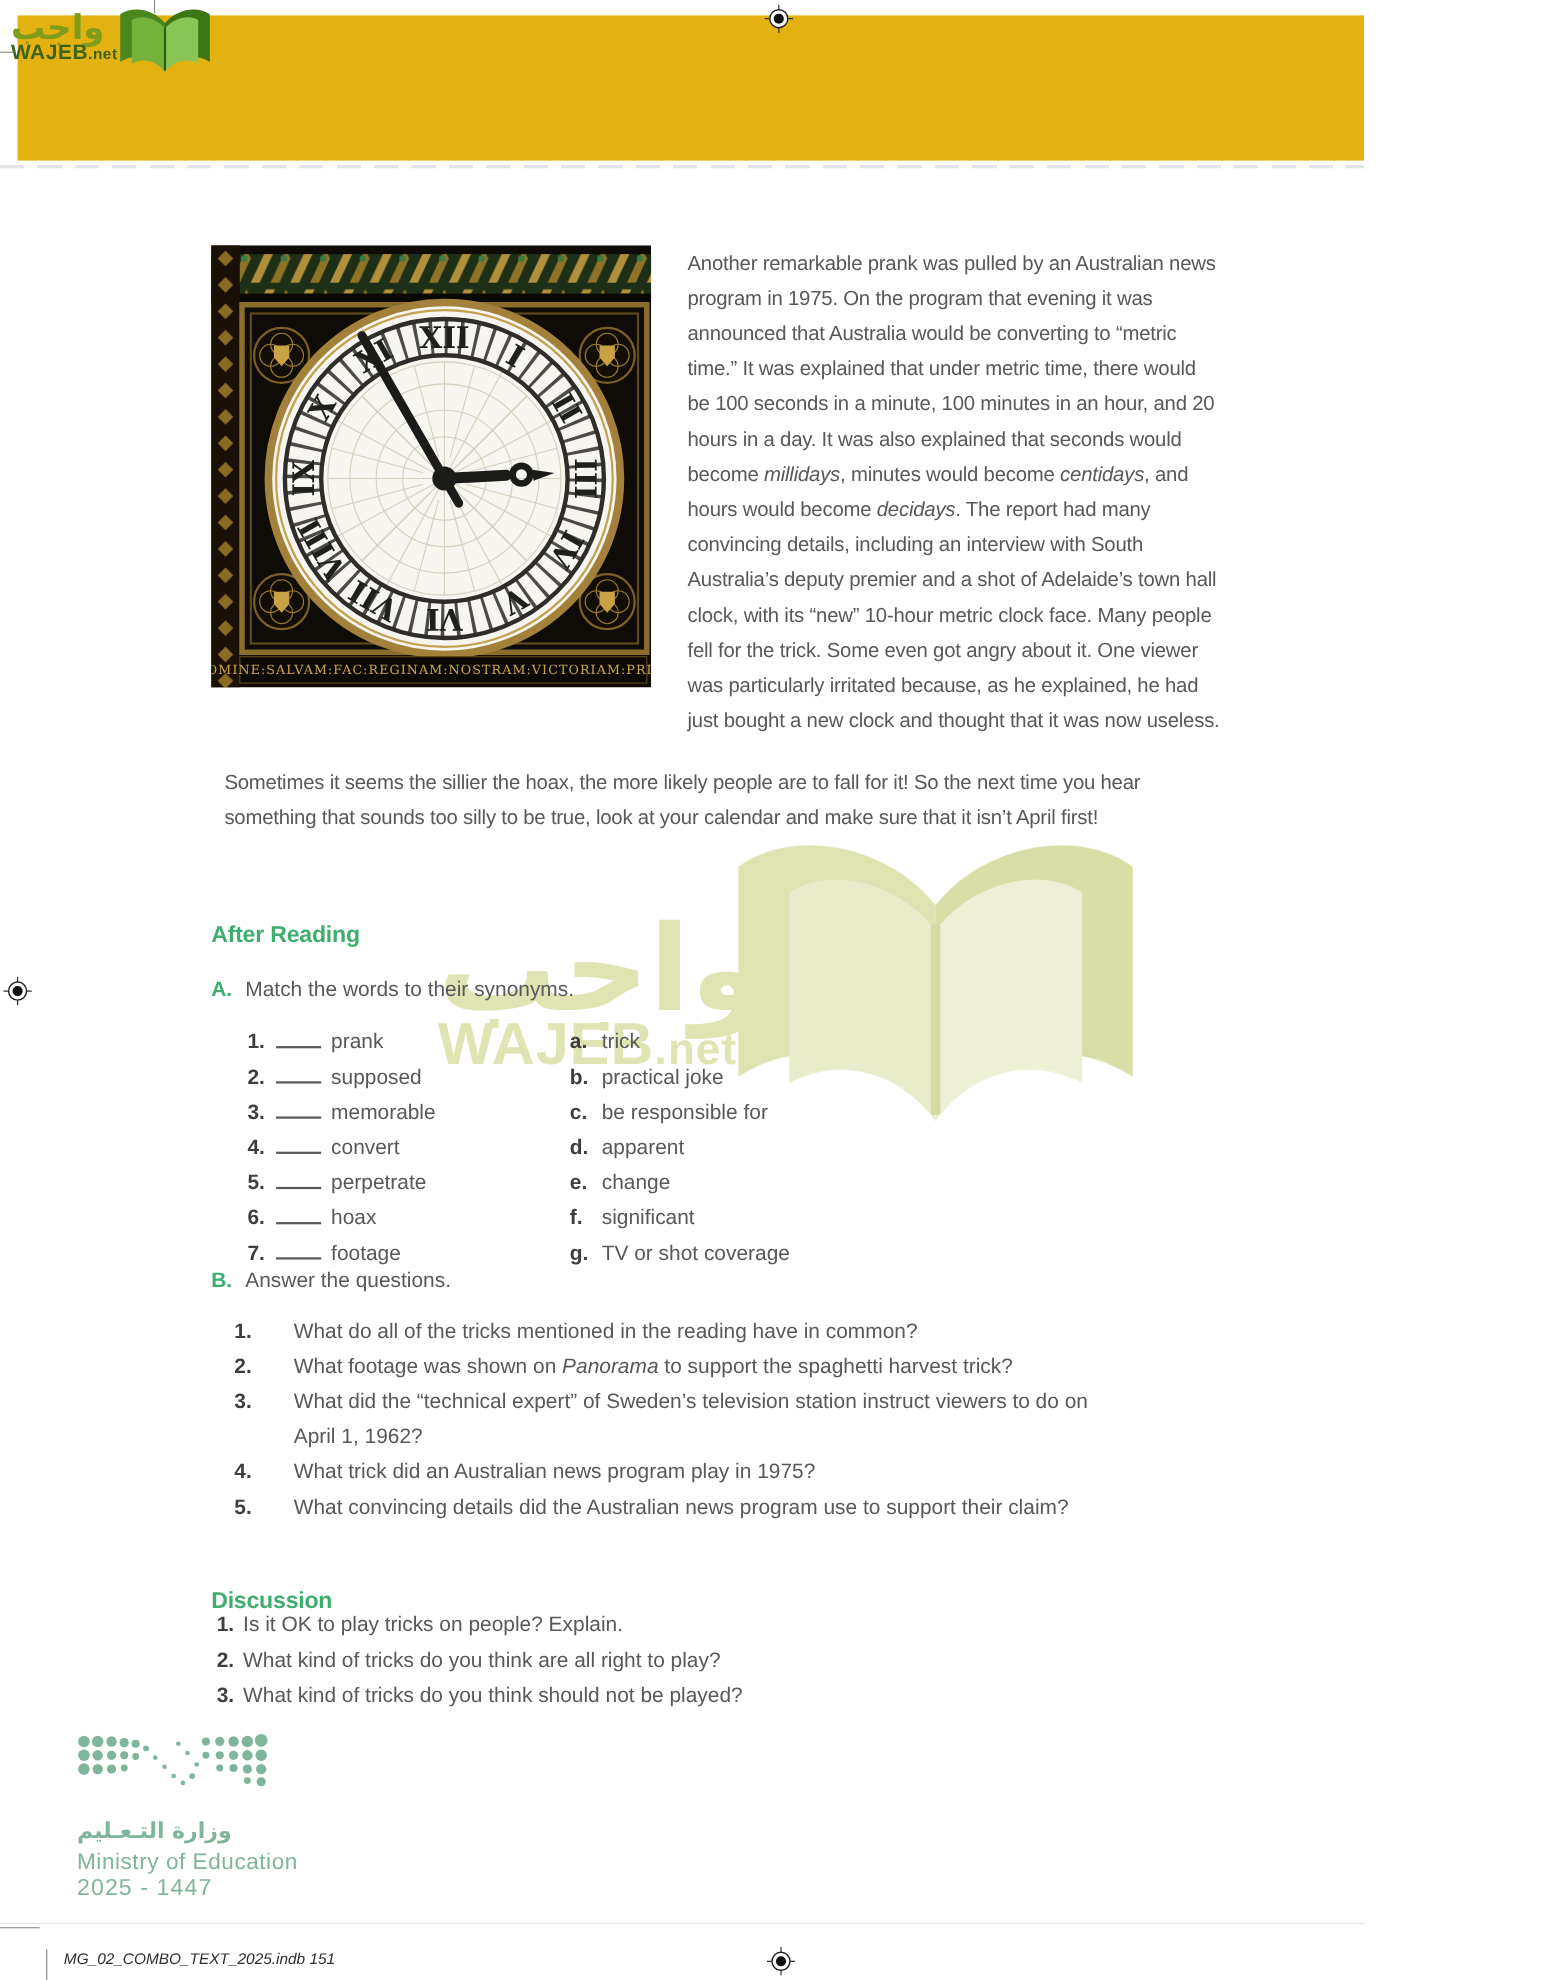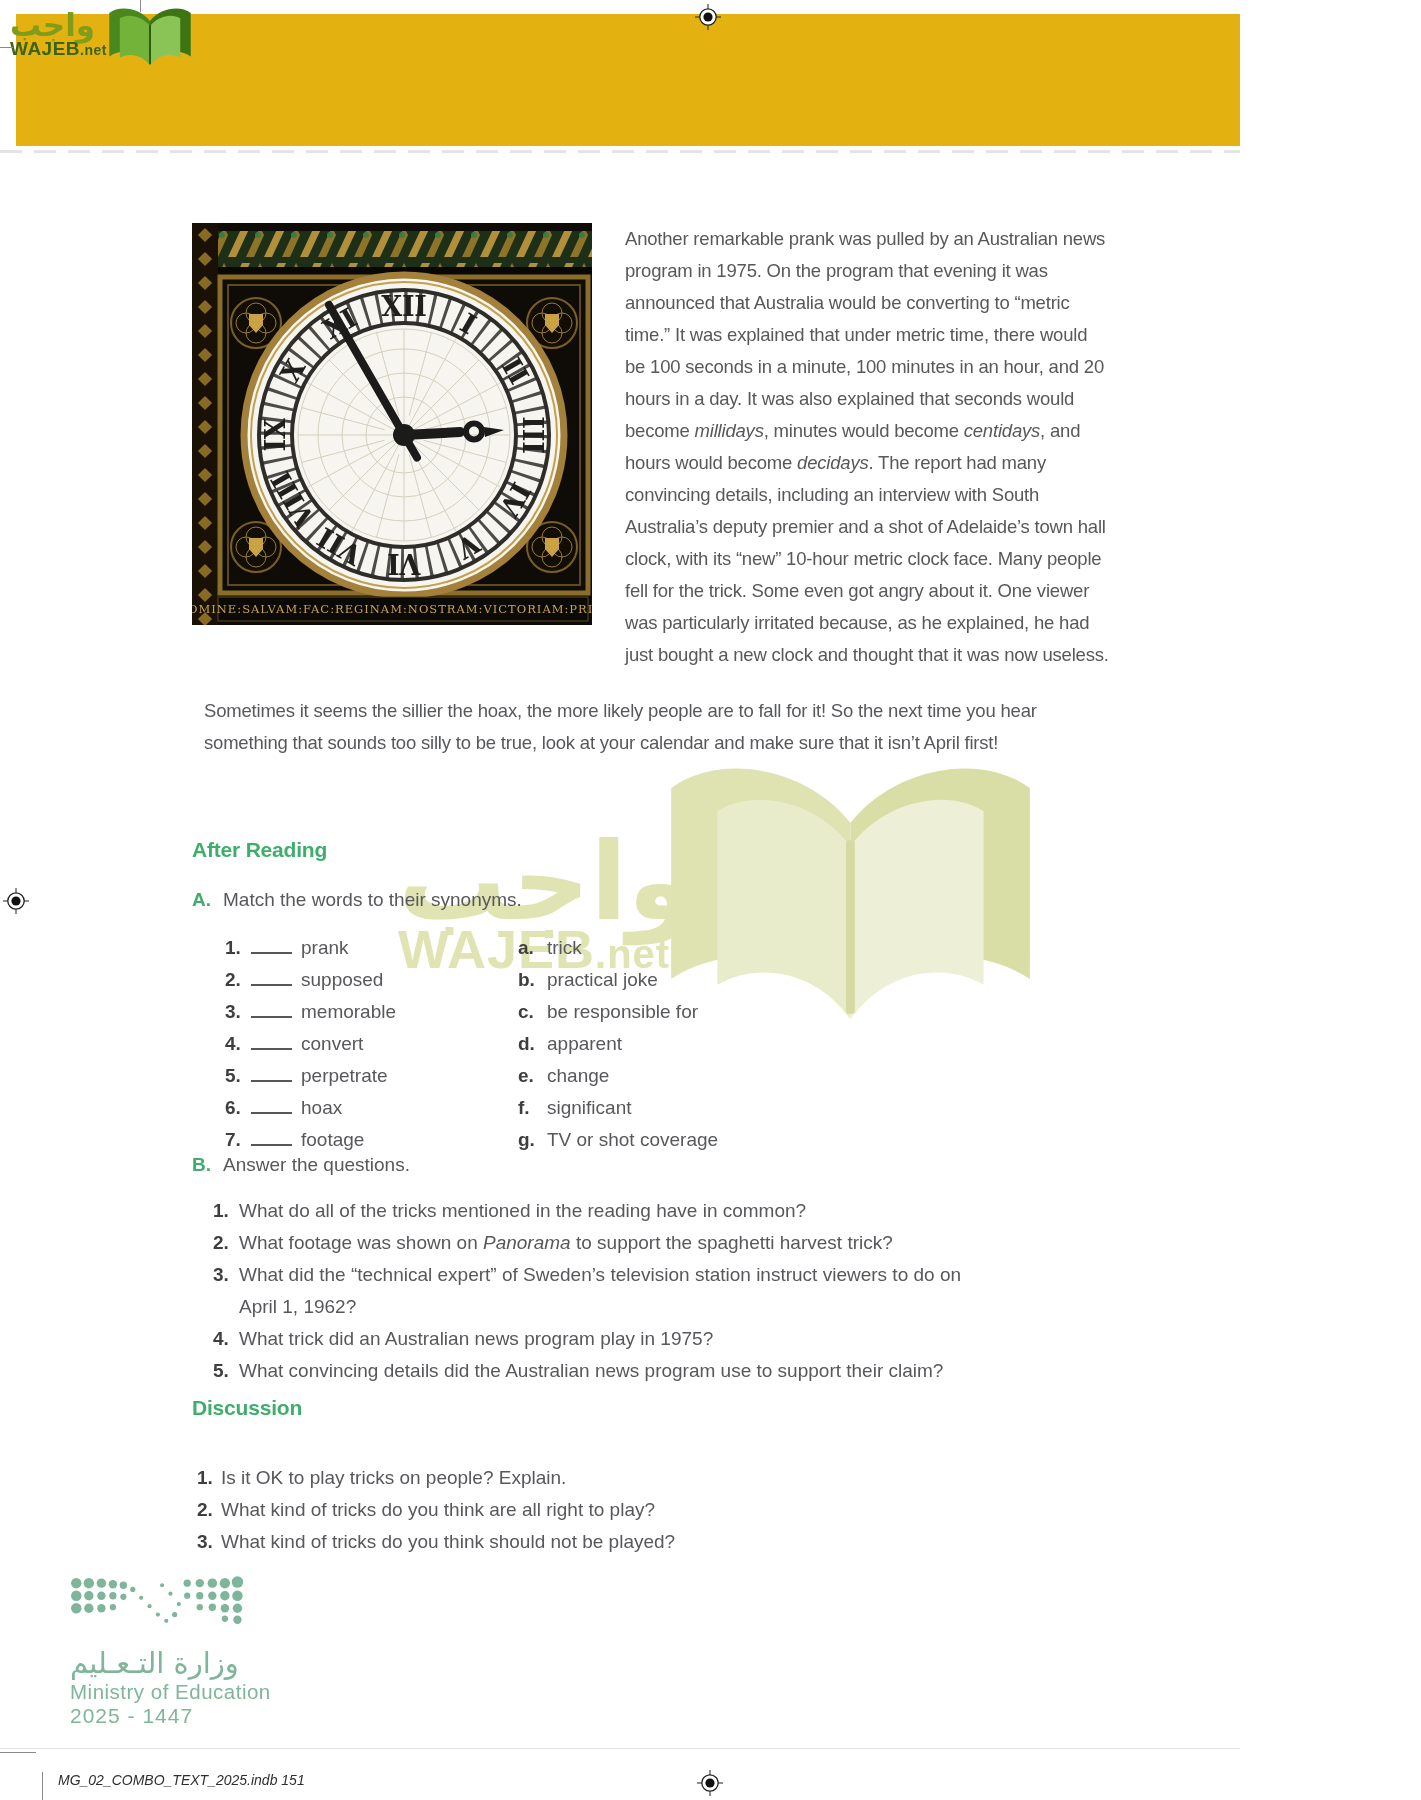--- a/index.html
+++ b/index.html
@@ -47,29 +47,29 @@
   .mrow { display:flex; line-height:32px; }
   .mleft { width:293px; display:flex; align-items:baseline; }
   .mleft .num { width:26px; }
   .blank { display:inline-block; width:41px; height:15px; border-bottom:2px solid #56575a; margin-right:9px; }
   .mright { display:flex; align-items:baseline; }
   .mright .num { width:29px; }
 
   .qlist { margin:18px 0 0 21px; list-style:none; }
   .qlist li { display:flex; line-height:32px; }
   .qlist .num { width:26px; flex:0 0 26px; }
-  .qlist .qtext { max-width:755px; }
+  .qlist .qtext { max-width:755px;margin-left:28px; }
 
   .dlist { margin:21px 0 0 5px; list-style:none; }
   .dlist li { display:flex; line-height:32px; }
   .dlist .num { width:24px; flex:0 0 24px; }
 
   
   .ministry { position:absolute; left:70px; top:1574px; z-index:2; color:#7fb59a; }
-  .ministry .ar { font-family:"DejaVu Sans", sans-serif; font-size:29px; font-weight:normal; line-height:34px; margin-top:12px; letter-spacing:1px; }
+  .ministry .ar { font-family:"DejaVu Sans", sans-serif; font-size:20px; font-weight:bold; line-height:34px; margin-top:12px; letter-spacing:1px; }
   .ministry .en { font-size:20.5px; line-height:24px; letter-spacing:.5px; }
   .ministry .yr { font-size:21px; line-height:24px; letter-spacing:1px; }
 
   
   .pagenum { position:absolute; left:1240px; top:1690px; z-index:2; font-size:24px; font-weight:bold; color:#3b3b3d; }
   .footer-line { position:absolute; left:0; top:1748px; width:1421px; height:1px; background:#e2e2e2; z-index:1; }
   .footer-text { position:absolute; z-index:2; font-size:14px; color:#2e2e2e;font-style:italic; }
 </style>
 </head>
 <body>
@@ -368,21 +368,21 @@
           <span class="num">4.</span>
           <span class="qtext"><span>What trick did an Australian news program play in 1975?</span></span>
         </li>
       <li>
           <span class="num">5.</span>
           <span class="qtext"><span>What convincing details did the Australian news program use to support their claim?</span></span>
         </li>
     </ul>
   </div>
 
-  <div class="h-green" style="top:1396px;">Discussion</div>
+  <div class="h-green" style="top:1444px;">Discussion</div>
   <div class="section" style="top:1441px; width:918px;">
     <ul class="dlist">
       <li>
           <span class="num">1.</span>
           <span>Is it OK to play tricks on people? Explain.</span>
         </li>
       <li>
           <span class="num">2.</span>
           <span>What kind of tricks do you think are all right to play?</span>
         </li>

